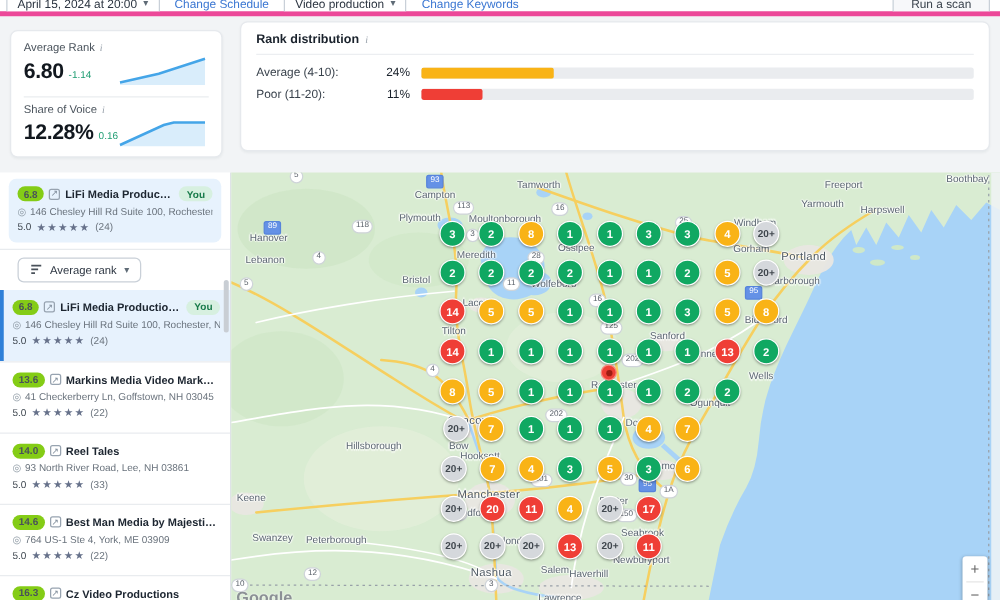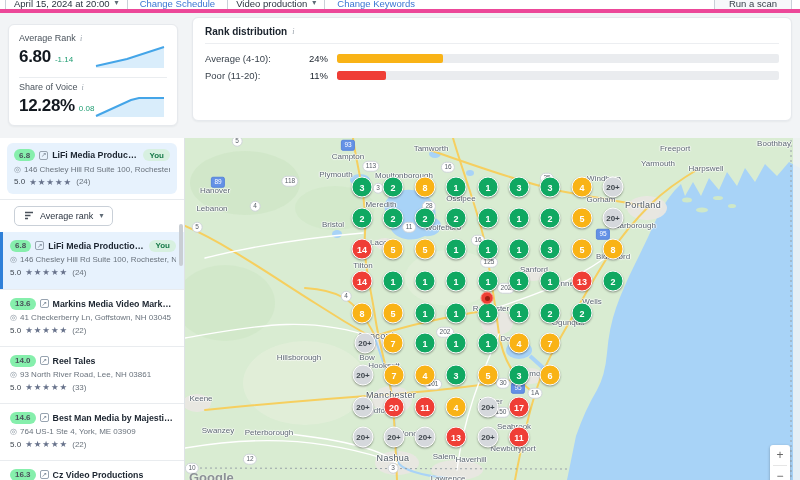--- a/index.html
+++ b/index.html
@@ -46,21 +46,21 @@
                border-right:1px solid #dfe3e7; overflow:hidden; }
   .pinned-wrap { padding:5px 7px 5px; border-bottom:1px solid #e8ebee; }
   .pinned-wrap .item { background:#e7f2fd; border-radius:6px; height:auto; padding:6px 7px 7px; border-top:none; }
   .sortrow { padding:6px 8px 6px 14px; }
   .sortpill { display:inline-flex; align-items:center; gap:6px; height:20px; border:1px solid #c9d0d8;
               border-radius:5px; padding:0 9px; font-size:9px; color:#2b3440; background:#fff; cursor:pointer; }
   .item { height:57px; padding:8px 8px 0 10px; border-top:1px solid #e9ecef; cursor:pointer; background:#fff; }
   #biz-items .item:first-child { border-top:none; }
   .item.selected { background:#e7f2fd; box-shadow:inset 3px 0 0 #2f80d8; }
   .irow1 { display:flex; align-items:center; gap:4px; }
-  .rankpill { font-size:8px; font-weight:bold; background:#86efac; border-radius:8px; padding:1.5px 5px; color:#49515a; flex:none; }
+  .rankpill { font-size:8px; font-weight:bold; background:#84cc16; border-radius:8px; padding:1.5px 5px; color:#49515a; flex:none; }
   .ext { font-size:7px; color:#7e8b99; border:1px solid #97a3b0; border-radius:2px; width:9px; height:9px;
          display:inline-flex; align-items:center; justify-content:center; flex:none; }
   .iname { font-size:8.8px; font-weight:bold; color:#1c2530; white-space:nowrap; overflow:hidden;
            text-overflow:ellipsis; flex:1 1 auto; min-width:0; }
   .youbadge { font-size:8px; font-weight:bold; color:#177a49; background:#d7f0e0; border-radius:8px; padding:1.5px 6px; flex:none; }
   .irow2 { margin-top:3.5px; font-size:8px; color:#6a737d; white-space:nowrap; overflow:hidden;
            text-overflow:ellipsis; display:flex; gap:3px; align-items:center; }
   .loc { font-size:8px; color:#8a96a1; flex:none; }
   .irow3 { margin-top:3px; font-size:8px; color:#3f4750; display:flex; gap:4px; align-items:center; }
   .istars { color:#66718a; letter-spacing:1px; font-size:8.5px; }
@@ -131,21 +131,21 @@
     </svg>
   </div>
   <div class="mdivider"></div>
   <div class="metric">
     <div class="mlabel-row">
       <span>Share of Voice</span>
       <span class="info">i</span>
     </div>
     <div class="mval-row">
       <span class="mval">12.28%</span>
-      <span class="mdelta">0.08</span>
+      <span class="mdelta">0.16</span>
     </div>
     <svg class="spark" width="74" height="27">
       <polygon points="3,25 38,9 46,7 71,7 71,26 3,26" fill="#d9edfb"></polygon>
       <polyline points="3,25 38,9 46,7 71,7" fill="none" stroke="#44a5e8" stroke-width="2"></polyline>
     </svg>
   </div>
 </div>
 
 <div class="card rankcard">
   <div class="rc-title-row">
@@ -366,21 +366,21 @@
       <div class="town" style="left: 178px; top: 127px;">Tilton</div>
       <div class="town" style="left: 419px; top: 40px;">Windham</div>
       <div class="town" style="left: 416px; top: 61px;">Gorham</div>
       <div class="town big" style="left: 458px; top: 67px;">Portland</div>
       <div class="town" style="left: 448px; top: 87px;">Scarborough</div>
       <div class="town" style="left: 490px; top: 10px;">Freeport</div>
       <div class="town" style="left: 473px; top: 25px;">Yarmouth</div>
       <div class="town" style="left: 521px; top: 30px;">Harpswell</div>
       <div class="town" style="left: 589px; top: 5px;">Boothbay</div>
       <div class="town" style="left: 349px; top: 131px;">Sanford</div>
-      <div class="town" style="left: 391px; top: 163px; padding-left: 32px;">Wells</div>
+      <div class="town" style="left: 408px; top: 163px; padding-left: 32px;">Wells</div>
       <div class="town" style="left: 383px; top: 184px;">Ogunquit</div>
       <div class="town" style="left: 386px; top: 145px;">Kennebunk</div>
       <div class="town" style="left: 428px; top: 118px;">Biddeford</div>
       <div class="town" style="left: 306px; top: 170px;">Rochester</div>
       <div class="town" style="left: 326px; top: 200px;">Dover</div>
       <div class="town big" style="left: 191px; top: 198px;">Concord</div>
       <div class="town" style="left: 182px; top: 219px;">Bow</div>
       <div class="town" style="left: 199px; top: 227px;">Hooksett</div>
       <div class="town big" style="left: 206px; top: 257px;">Manchester</div>
       <div class="town" style="left: 193px; top: 272px;">Bedford</div>

